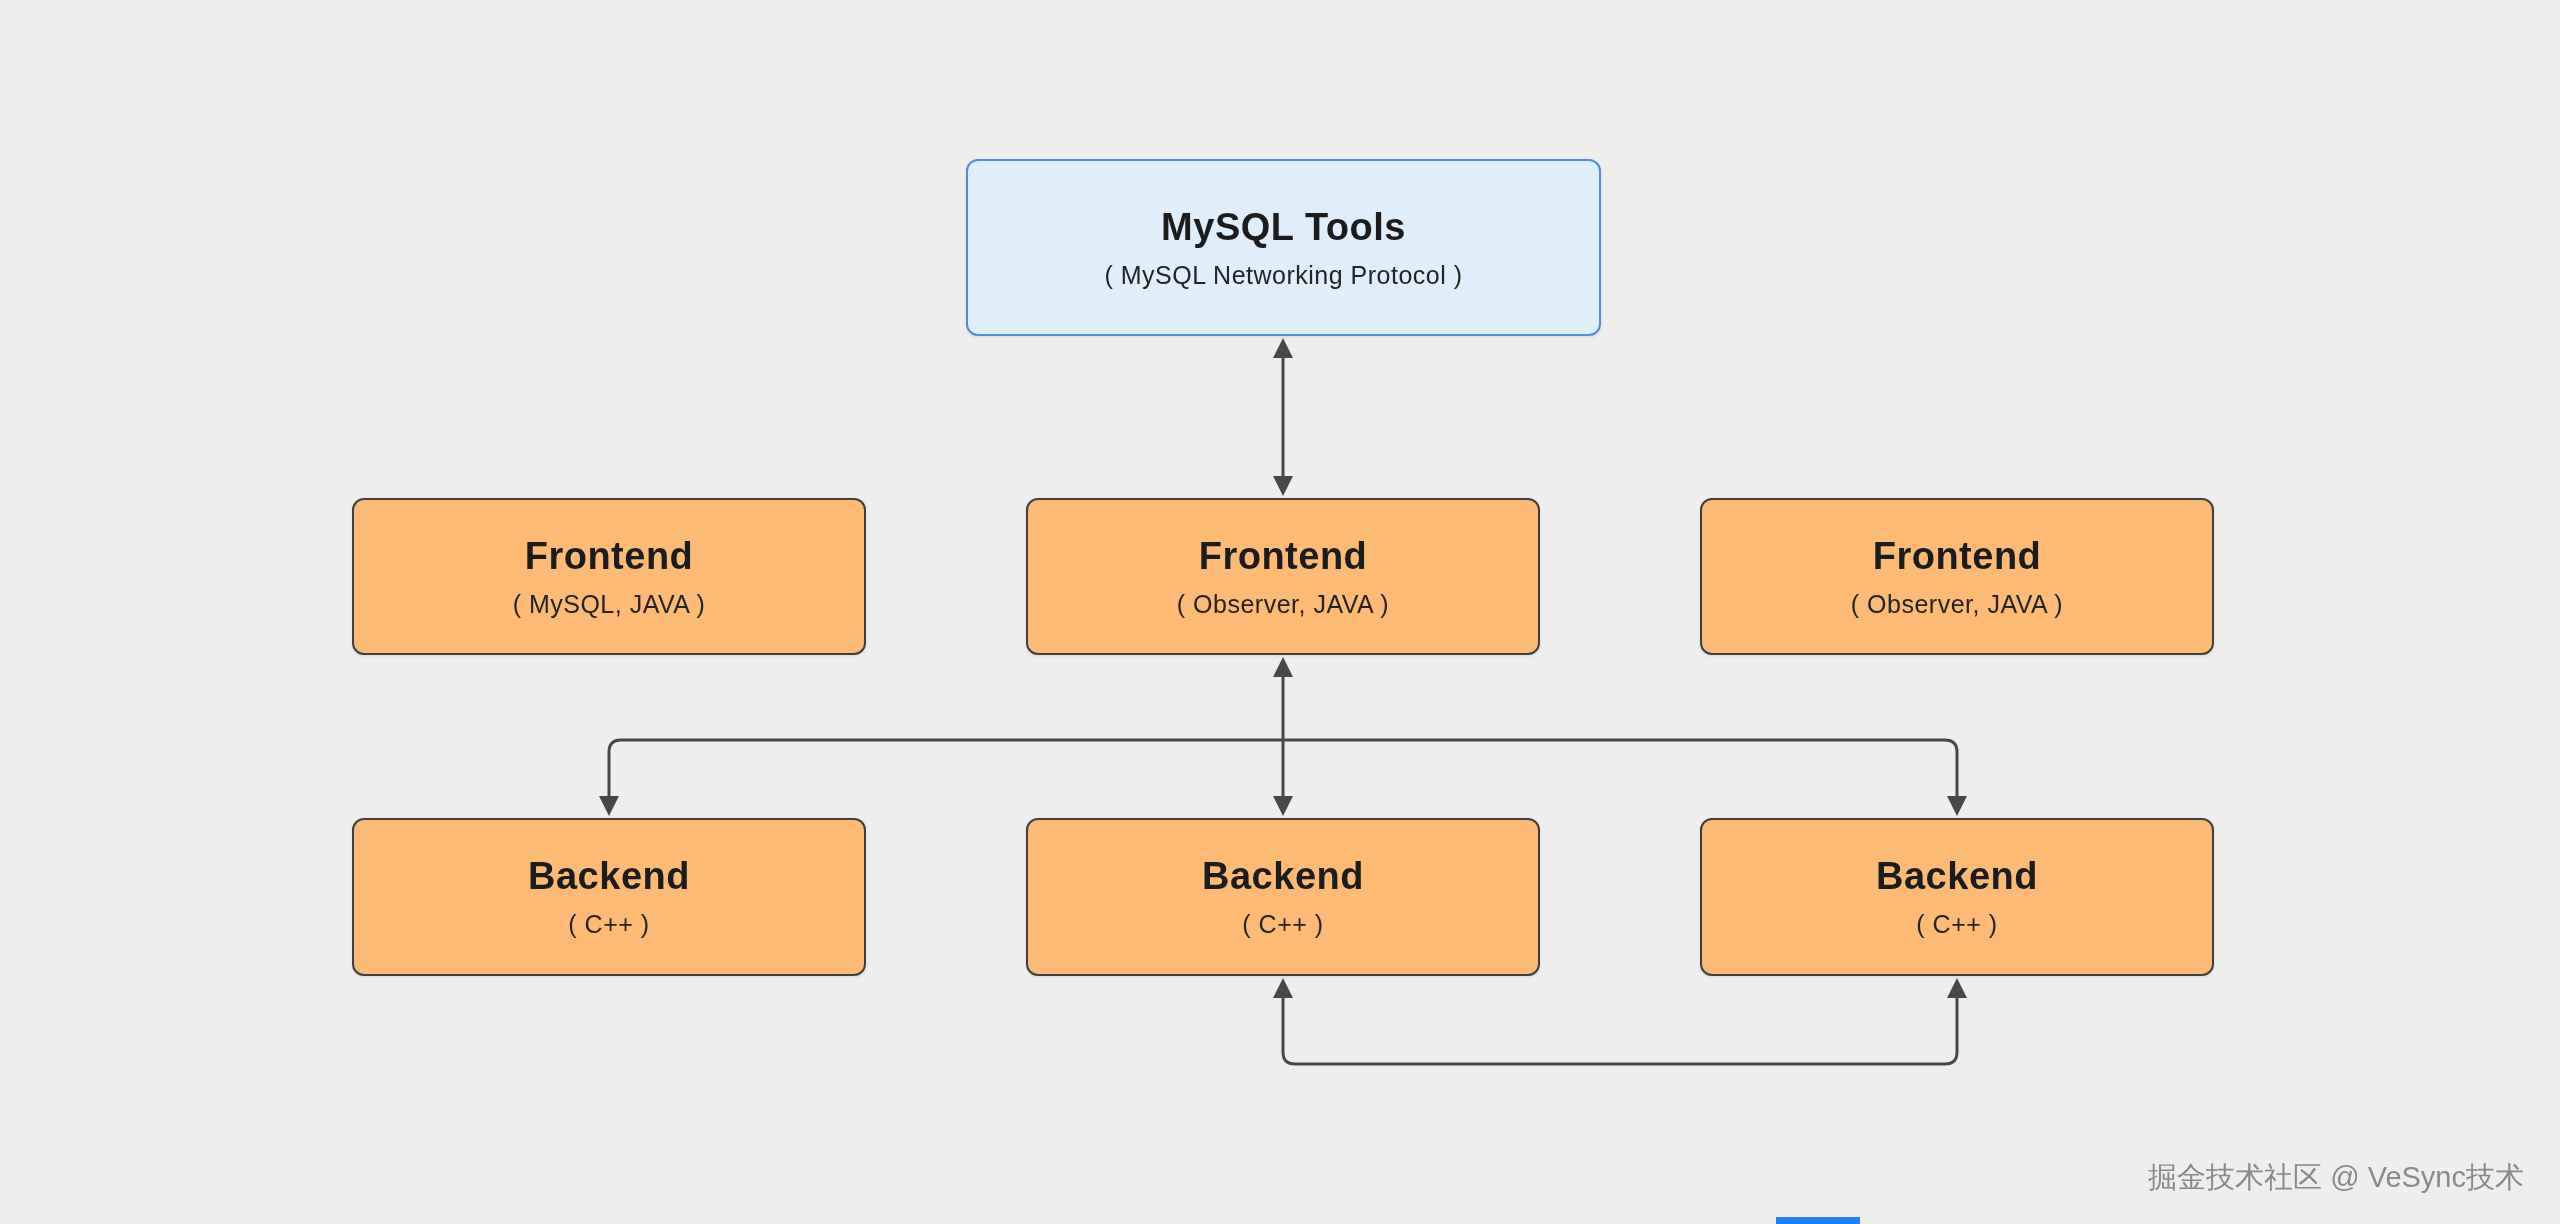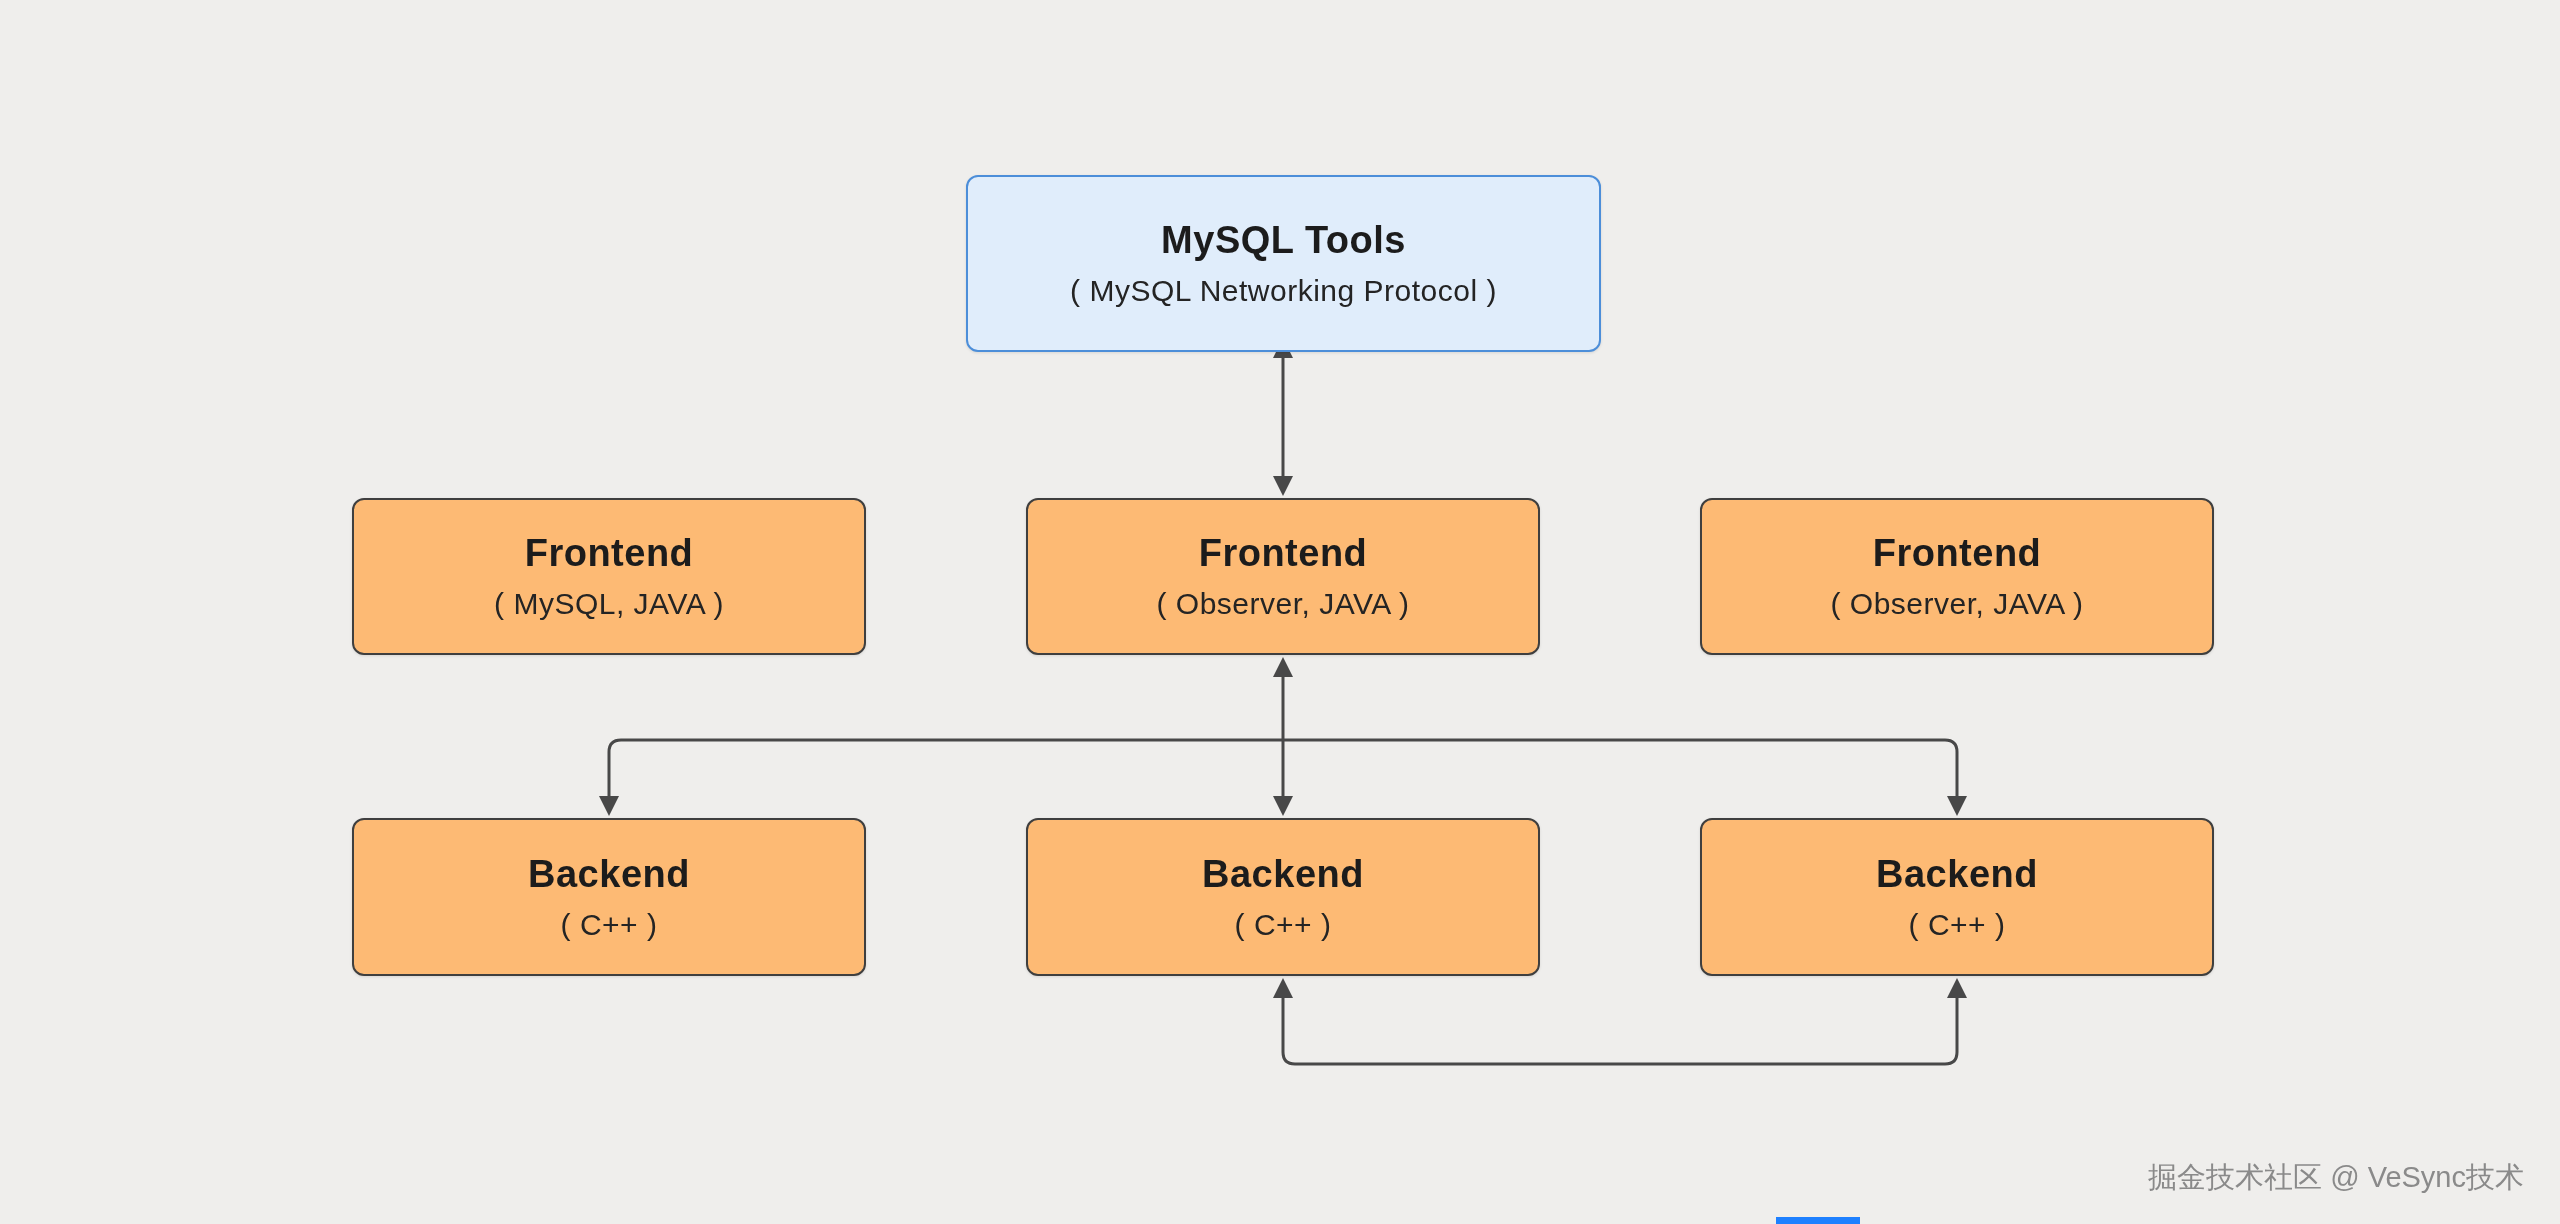--- a/index.html
+++ b/index.html
@@ -42,21 +42,21 @@
     background: #e0edfb;
     border-color: #4c8ed9;
   }
   .node-title {
     font-size: 38px;
     font-weight: 700;
     color: #1c1c1c;
     letter-spacing: 0.5px;
   }
   .node-subtitle {
-    font-size: 30px;
+    font-size: 25px;
     font-weight: 400;
     color: #242424;
     margin-top: 12px;
     letter-spacing: 0.5px;
   }
   .watermark {
     position: absolute;
     right: 36px;
     bottom: 26px;
     font-size: 29px;
@@ -65,21 +65,21 @@
   .blue-strip {
     position: absolute;
     left: 1776px;
     bottom: 0;
     width: 84px;
     height: 7px;
     background: #1e80ff;
   }
 
   
-  .n-mysql    { left: 966px;  top: 159px; width: 635px; height: 177px; margin-top: 16px; }
+  .n-mysql    { left: 966px;  top: 159px; width: 635px; height: 177px; }
   .n-f-leader { left: 352px;  top: 498px; width: 514px; height: 157px; }
   .n-f-follow { left: 1026px; top: 498px; width: 514px; height: 157px; }
   .n-f-observ { left: 1700px; top: 498px; width: 514px; height: 157px; }
   .n-b-left   { left: 352px;  top: 818px; width: 514px; height: 158px; }
   .n-b-middle { left: 1026px; top: 818px; width: 514px; height: 158px; }
   .n-b-right  { left: 1700px; top: 818px; width: 514px; height: 158px; }
 </style>
 </head>
 <body>
 

